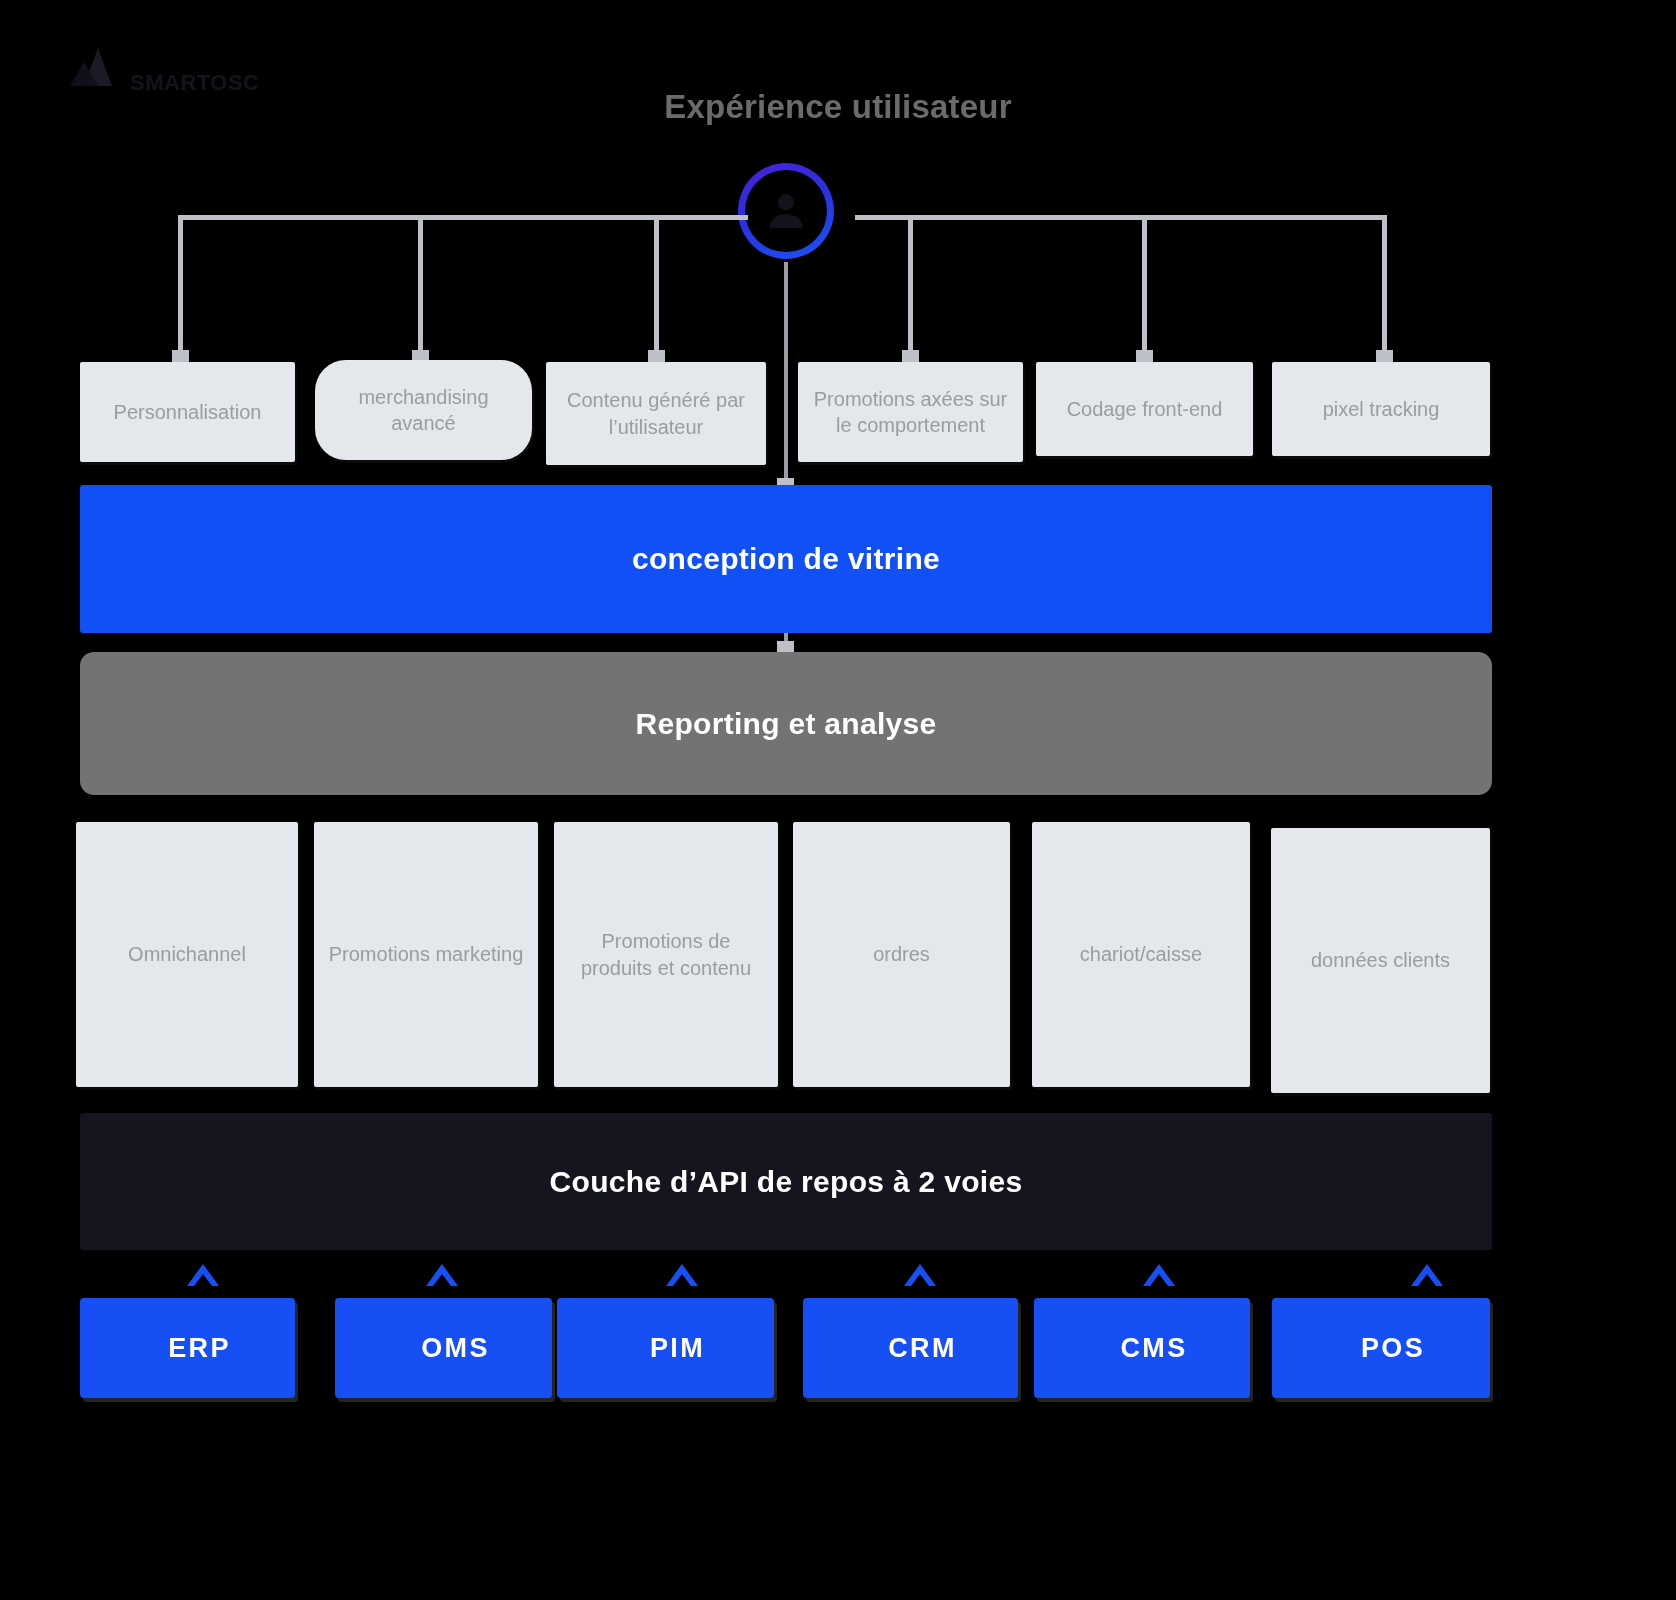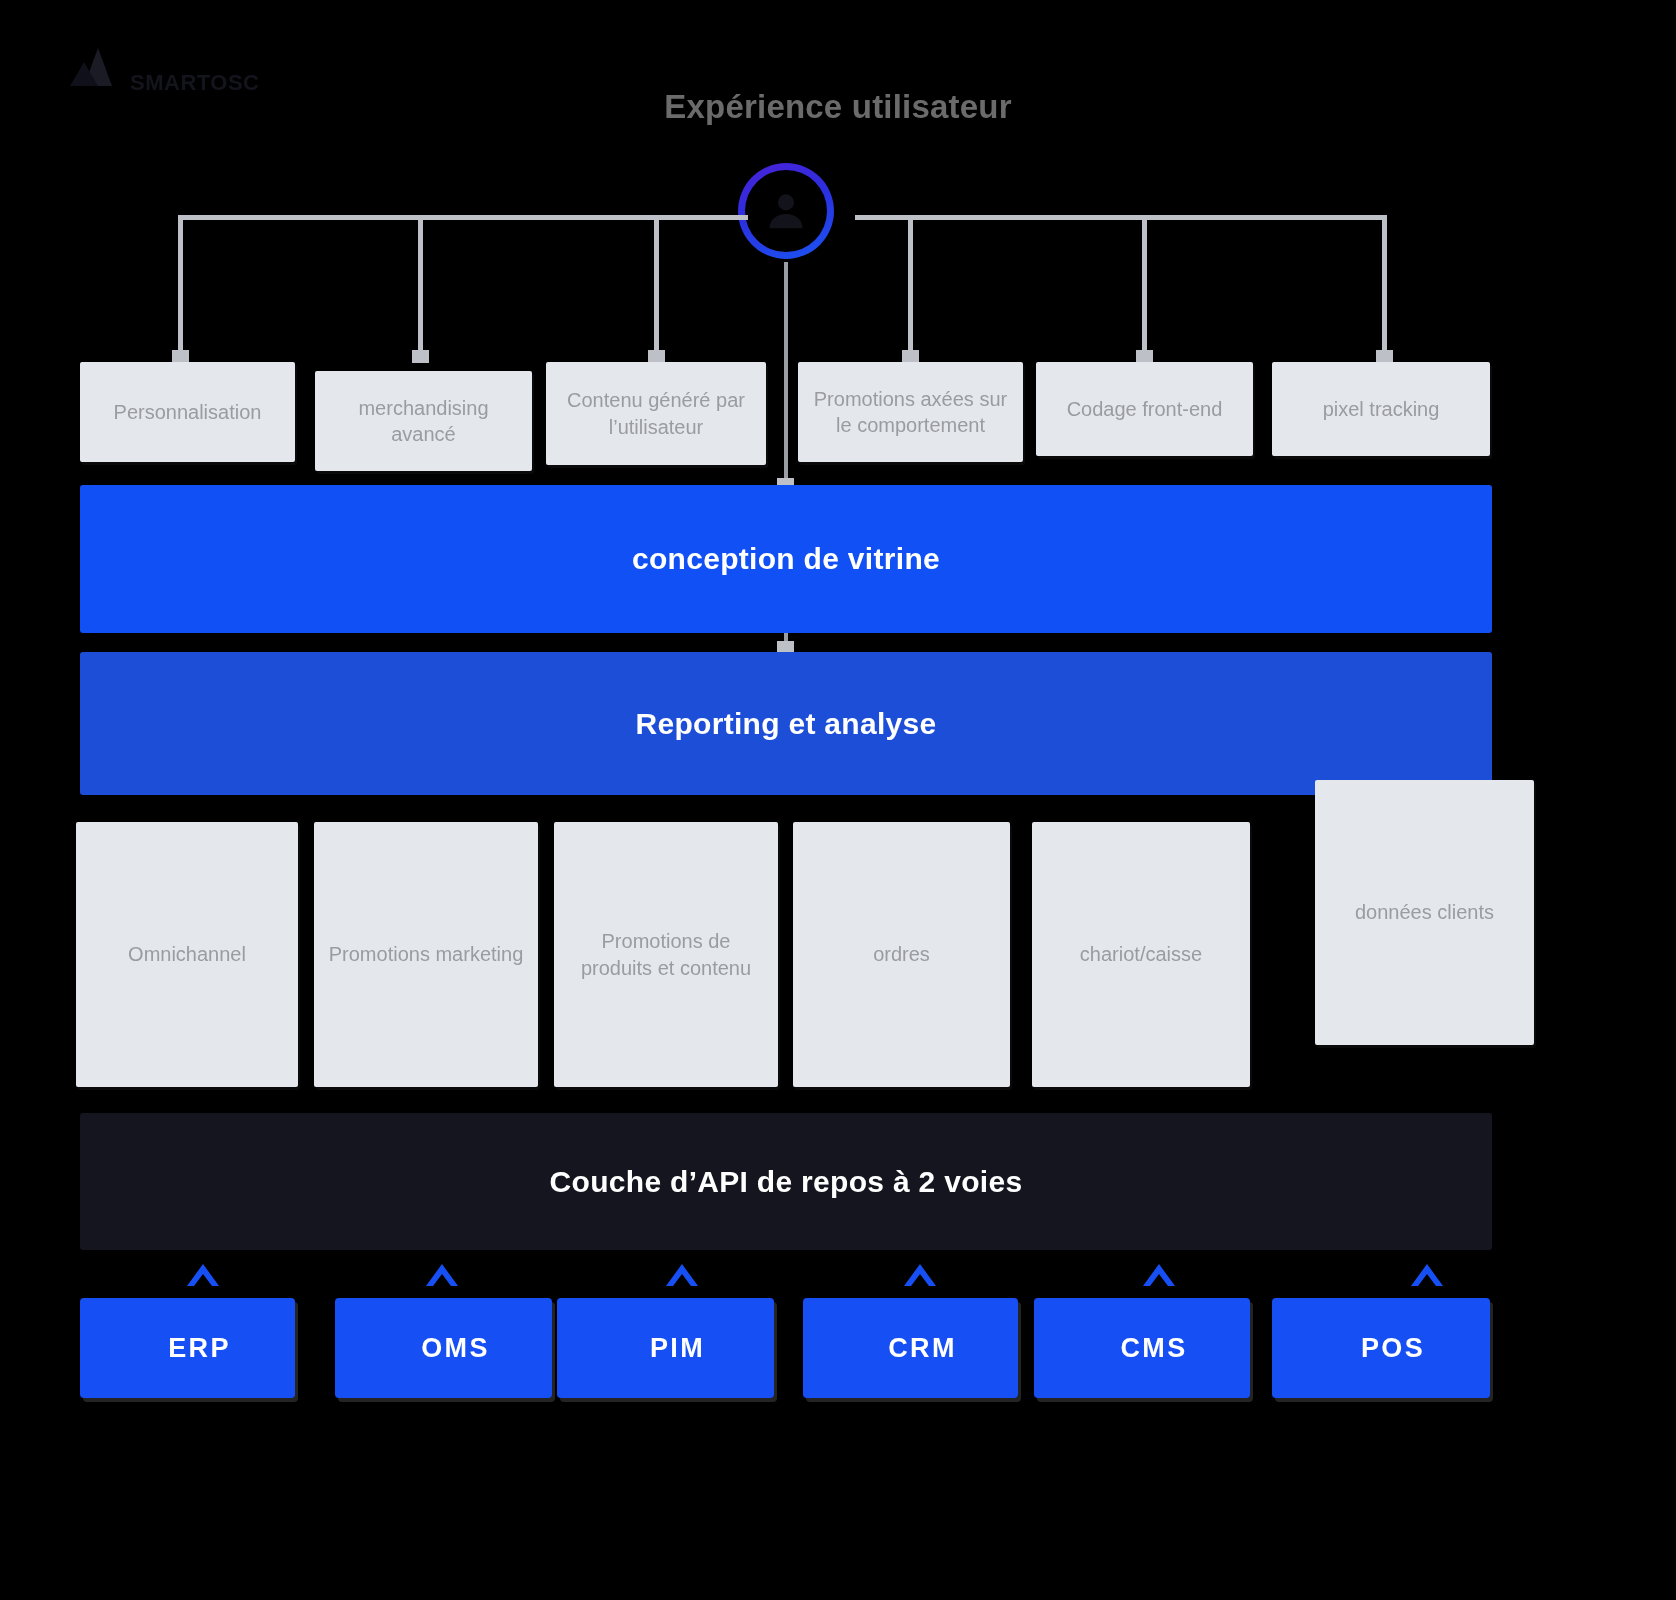--- a/index.html
+++ b/index.html
@@ -89,21 +89,21 @@
     width: 1412px;
     border-radius: 3px;
     display: flex;
     align-items: center;
     justify-content: center;
     color: #ffffff;
     font-weight: bold;
     letter-spacing: .3px;
   }
   .band-storefront { top: 485px; height: 148px; background: #1050f5; font-size: 30px; }
-  .band-reporting  { top: 652px; height: 143px; background: #1d4ed8; font-size: 30px; }
+  .band-reporting  { top: 652px; height: 143px; background: #737373; font-size: 30px; border-radius: 14px; }
   .band-api        { top: 1113px; height: 137px; background: #15151f; font-size: 30px; }
 
   
   .bbox {
     position: absolute;
     background: #1650f5;
     border-radius: 4px;
     display: flex;
     align-items: center;
     justify-content: center;
@@ -165,21 +165,21 @@
 
   <div class="conn conn-v conn-dark" style="left:784px; top:262px; height:222px; width:4px;"></div>
   <div class="stub" style="left:777px; top:478px;"></div>
 
   <div class="conn conn-v conn-dark" style="left:784px; top:633px; height:22px; width:4px;"></div>
   <div class="stub" style="left:777px; top:641px;"></div>
 
   <div class="gbox" style="left:80px; top:362px; width:215px; height:100px;">
     <span>Personnalisation</span>
   </div>
-  <div class="gbox" style="left:315px; top:371px; width:217px; height:100px;">
+  <div class="gbox" style="left:315px; top:360px; width:217px; height:100px;border-radius:31px;">
     <span>merchandising avancé</span>
   </div>
   <div class="gbox" style="left:546px; top:362px; width:220px; height:103px;">
     <span>Contenu généré par l’utilisateur</span>
   </div>
   <div class="gbox" style="left:798px; top:362px; width:225px; height:100px;">
     <span>Promotions axées sur le comportement</span>
   </div>
   <div class="gbox" style="left:1036px; top:362px; width:217px; height:94px;">
     <span>Codage front-end</span>
@@ -204,21 +204,21 @@
   </div>
   <div class="gbox tall" style="left:554px; top:822px; width:224px; height:265px;">
     <span>Promotions de produits et contenu</span>
   </div>
   <div class="gbox tall" style="left:793px; top:822px; width:217px; height:265px;">
     <span>ordres</span>
   </div>
   <div class="gbox tall" style="left:1032px; top:822px; width:218px; height:265px;">
     <span>chariot/caisse</span>
   </div>
-  <div class="gbox tall" style="left:1271px; top:780px; width:219px; height:265px;margin-left:44px;">
+  <div class="gbox tall" style="left:1271px; top:828px; width:219px; height:265px;">
     <span>données clients</span>
   </div>
 
   <div class="band band-api">
     <span>Couche d’API de repos à 2 voies</span>
   </div>
 
   <div class="caret" style="left:186px; top:1262px;">
     <svg viewBox="0 0 34 26" aria-hidden="true">
         <path d="M17 2 L33 24 L26 24 L17 12 L8 24 L1 24 Z" fill="#1650f5"></path>

